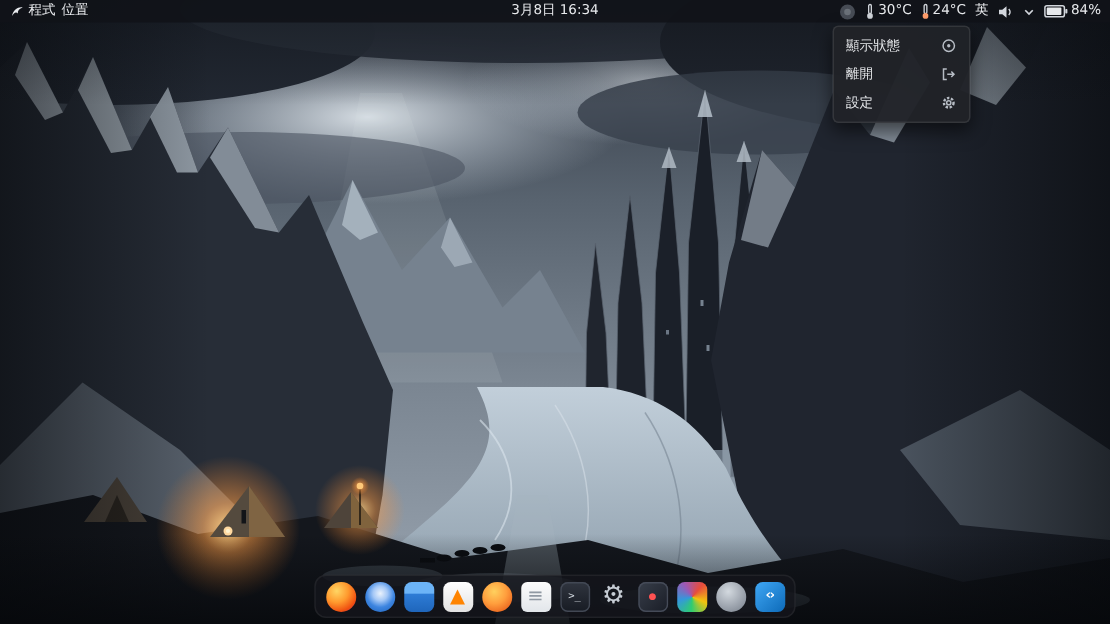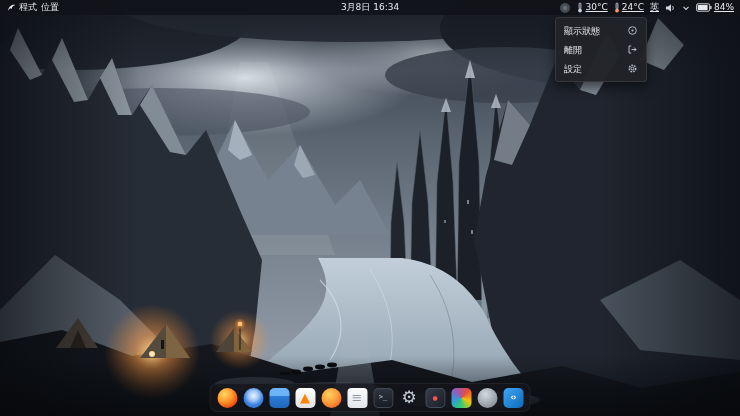--- a/index.html
+++ b/index.html
@@ -13,21 +13,21 @@
 
   
   .topbar{
     position:absolute;top:0;left:0;right:0;height:15px;z-index:10;
     background:rgba(17,19,24,0.9);
     display:flex;align-items:center;padding:0 6px;
     color:#e8eaed;font-size:9px;line-height:15px;
   }
   .tb-left{display:flex;align-items:center;gap:0;}
   .tb-center{position:absolute;left:50%;transform:translateX(-50%);white-space:nowrap;text-align:right;}
-  .tb-right{margin-left:auto;display:flex;align-items:center;gap:6px;text-decoration:underline;}
+  .tb-right{margin-left:auto;display:flex;align-items:center;gap:6px;}
   .tb-item{display:flex;align-items:center;gap:2px;cursor:default;white-space:nowrap;}
   .tb-menu{padding:0 2px;}
   .tb-right svg,.tb-left svg{display:block;}
 
   
   .menu-popup{
     position:absolute;top:17px;right:93px;width:90px;z-index:20;
     background:rgba(32,34,40,0.96);
     border:1px solid rgba(255,255,255,0.09);
     border-radius:4px;padding:3px 0;

